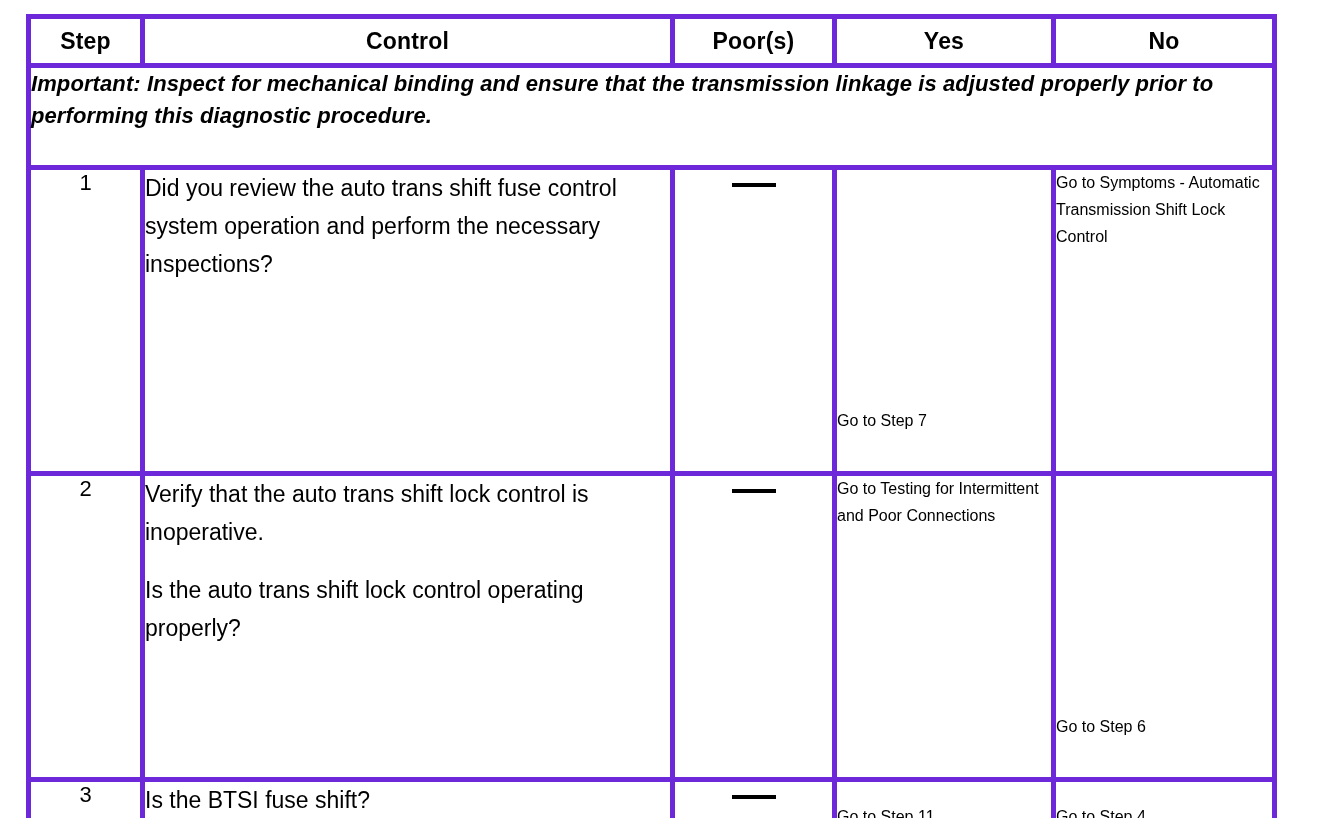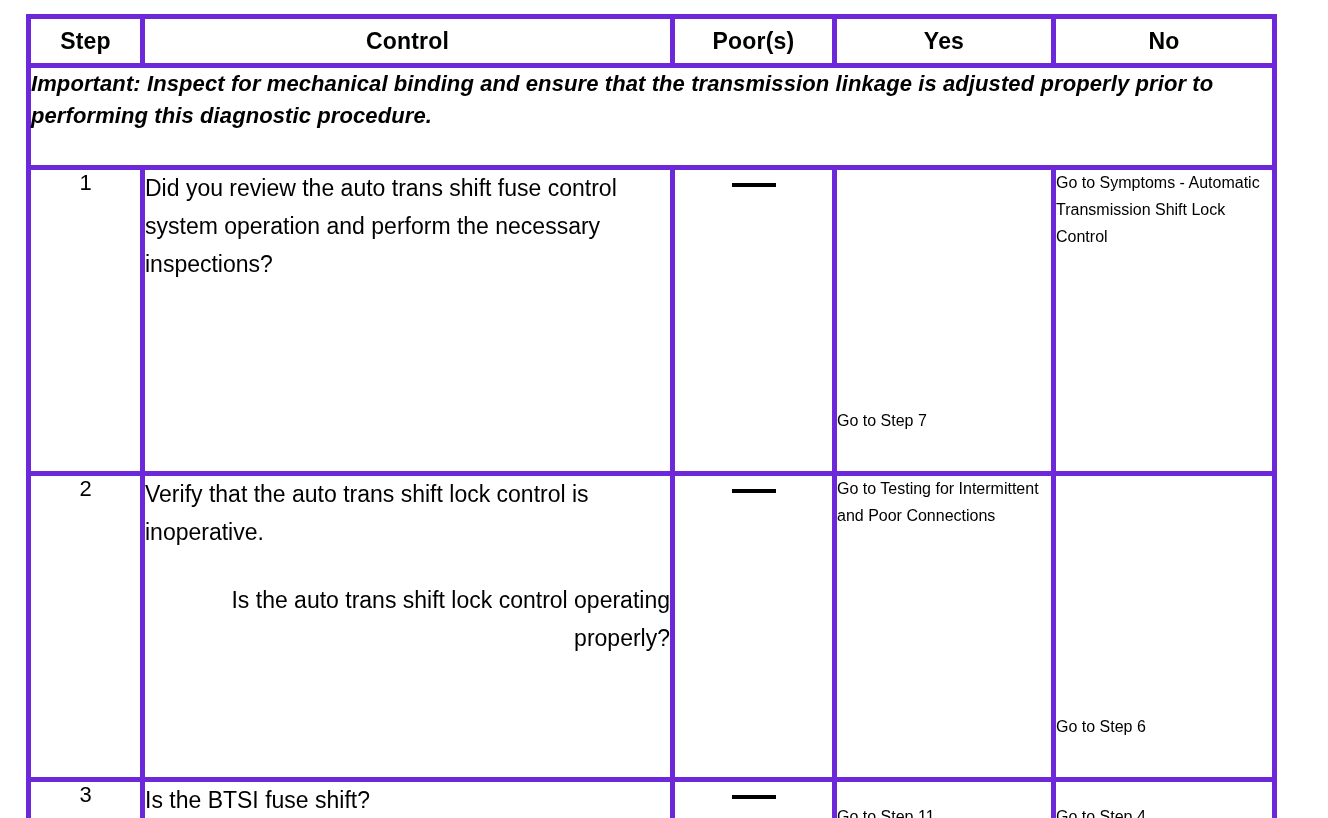--- a/index.html
+++ b/index.html
@@ -75,21 +75,21 @@
     vertical-align: middle;
     font-size: 22px;
   }
   .cell-action {
     padding: 10px 10px 10px 16px;
     font-size: 23px;
     line-height: 1.65;
     vertical-align: top;
   }
   .cell-action p { margin: 0; }
-  .cell-action p + p { margin-top: 30px; text-align: right; }
+  .cell-action p + p { margin-top: 20px; }
 
   .cell-value {
     text-align: center;
     vertical-align: middle;
     font-size: 23px;
   }
   .dash {
     display: inline-block;
     width: 44px;
     height: 0;

